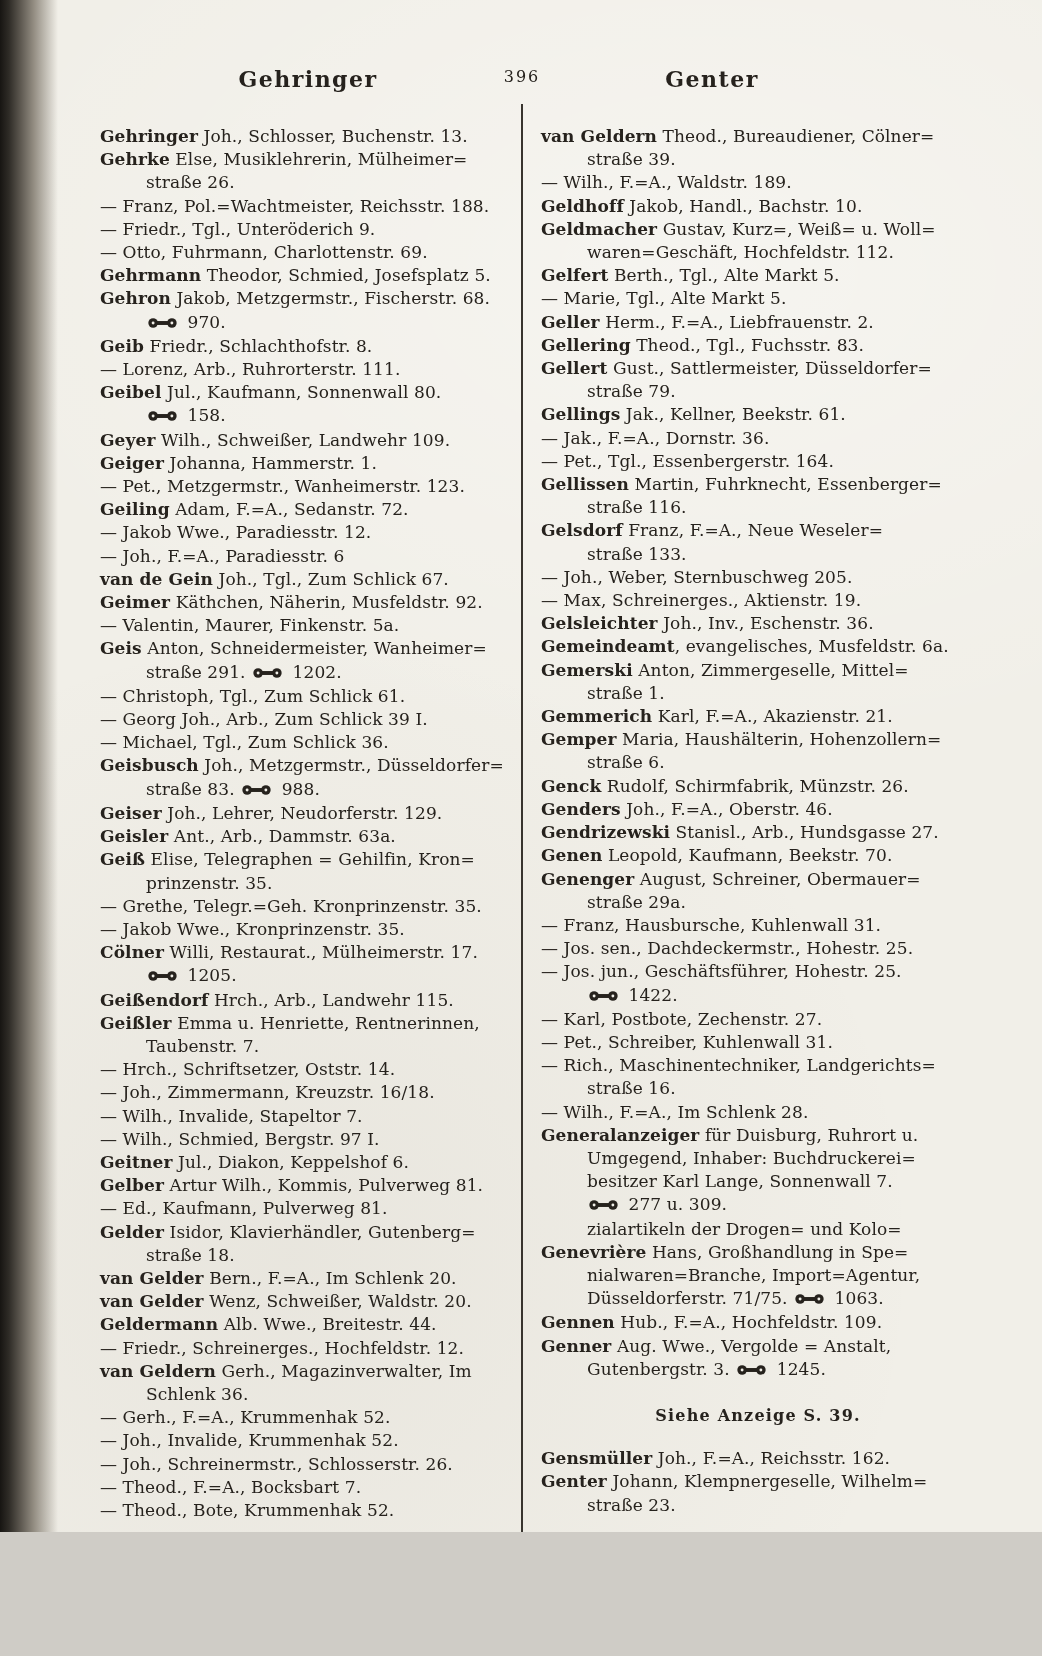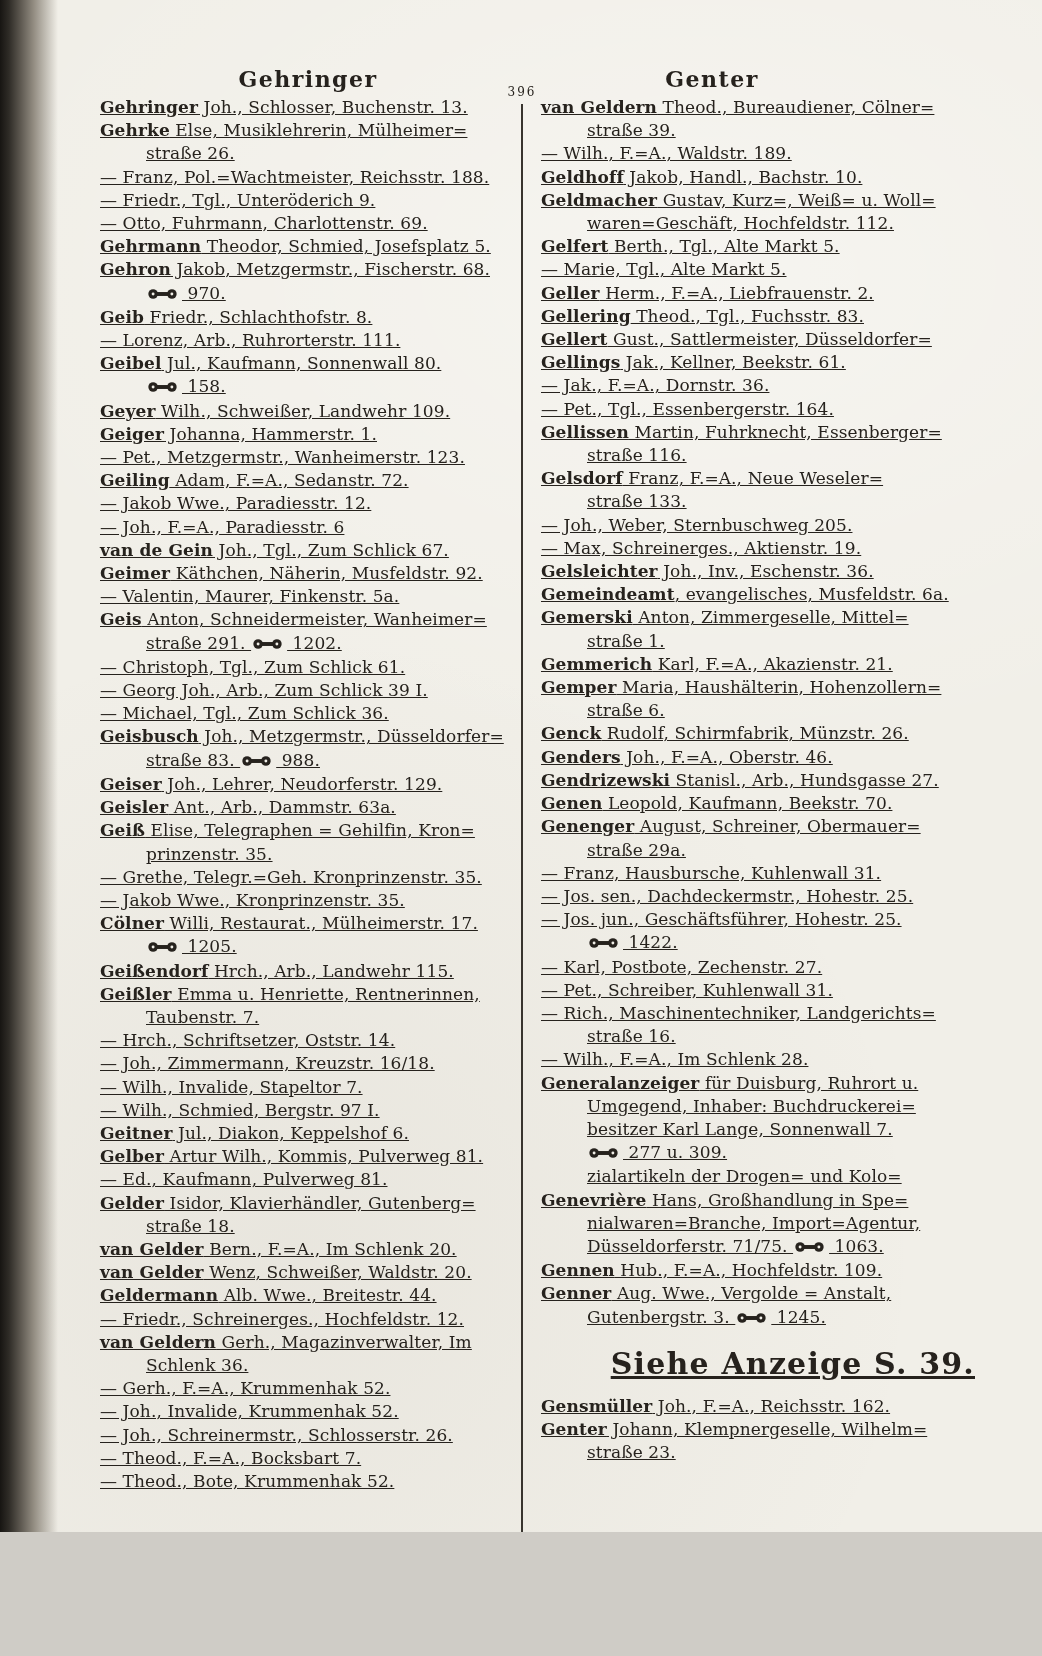--- a/index.html
+++ b/index.html
@@ -21,40 +21,40 @@
   }
   header{position:absolute;left:0;top:0;width:100%;height:100px;}
   .hdr-word{
     position:absolute;top:66px;transform:translateX(-50%);
     font-weight:700;font-size:22px;letter-spacing:1.5px;white-space:nowrap;
   }
   .hdr-left{left:308px;}
   .hdr-right{left:712px;}
   .hdr-num{
     position:absolute;top:67px;left:522px;transform:translateX(-50%);
-    font-size:12px;letter-spacing:2px;font-weight:400;margin-top:18px;
+    font-size:16px;letter-spacing:2px;font-weight:400;
   }
   .divider{
     position:absolute;left:521px;top:104px;height:1532px;width:2px;
     background:#38342e;
   }
-  .col{position:absolute;top:96px;text-decoration:underline;}
+  .col{position:absolute;top:125px;}
   .col-left{left:100px;width:418px;}
   .col-right{left:541px;width:434px;}
   .line{
     white-space:pre;
     font-size:17px;
     line-height:23.2px;
     letter-spacing:0.1px;
   }
   .indent{padding-left:46px;}
   .hw{font-weight:700;}
   .notice{
-    font-weight:700;font-size:30px;letter-spacing:1.2px;
-    text-align:right;padding-left:0;
+    font-weight:700;font-size:16px;letter-spacing:1.2px;
+    text-align:center;padding-left:0;
     margin:22px 0 20px 0;
   }
   .tel{display:inline-block;vertical-align:-1px;margin:0 5px 0 2px;}
   .tel svg{display:inline-block;}
   .tel svg .solid{fill:#26221d;}
   .tel svg .hole{fill:#f1efe8;}
 </style>
 </head>
 <body>
 
@@ -166,20 +166,21 @@
       <div class="line indent">straße 39.</div>
       <div class="line">— Wilh., F.=A., Waldstr. 189.</div>
       <div class="line"><span class="hw">Geldhoff</span> Jakob, Handl., Bachstr. 10.</div>
       <div class="line"><span class="hw">Geldmacher</span> Gustav, Kurz=, Weiß= u. Woll=</div>
       <div class="line indent">waren=Geschäft, Hochfeldstr. 112.</div>
       <div class="line"><span class="hw">Gelfert</span> Berth., Tgl., Alte Markt 5.</div>
       <div class="line">— Marie, Tgl., Alte Markt 5.</div>
       <div class="line"><span class="hw">Geller</span> Herm., F.=A., Liebfrauenstr. 2.</div>
       <div class="line"><span class="hw">Gellering</span> Theod., Tgl., Fuchsstr. 83.</div>
       <div class="line"><span class="hw">Gellert</span> Gust., Sattlermeister, Düsseldorfer=</div>
+      <div class="line indent">straße 79.</div>
       <div class="line"><span class="hw">Gellings</span> Jak., Kellner, Beekstr. 61.</div>
       <div class="line">— Jak., F.=A., Dornstr. 36.</div>
       <div class="line">— Pet., Tgl., Essenbergerstr. 164.</div>
       <div class="line"><span class="hw">Gellissen</span> Martin, Fuhrknecht, Essenberger=</div>
       <div class="line indent">straße 116.</div>
       <div class="line"><span class="hw">Gelsdorf</span> Franz, F.=A., Neue Weseler=</div>
       <div class="line indent">straße 133.</div>
       <div class="line">— Joh., Weber, Sternbuschweg 205.</div>
       <div class="line">— Max, Schreinerges., Aktienstr. 19.</div>
       <div class="line"><span class="hw">Gelsleichter</span> Joh., Inv., Eschenstr. 36.</div>

